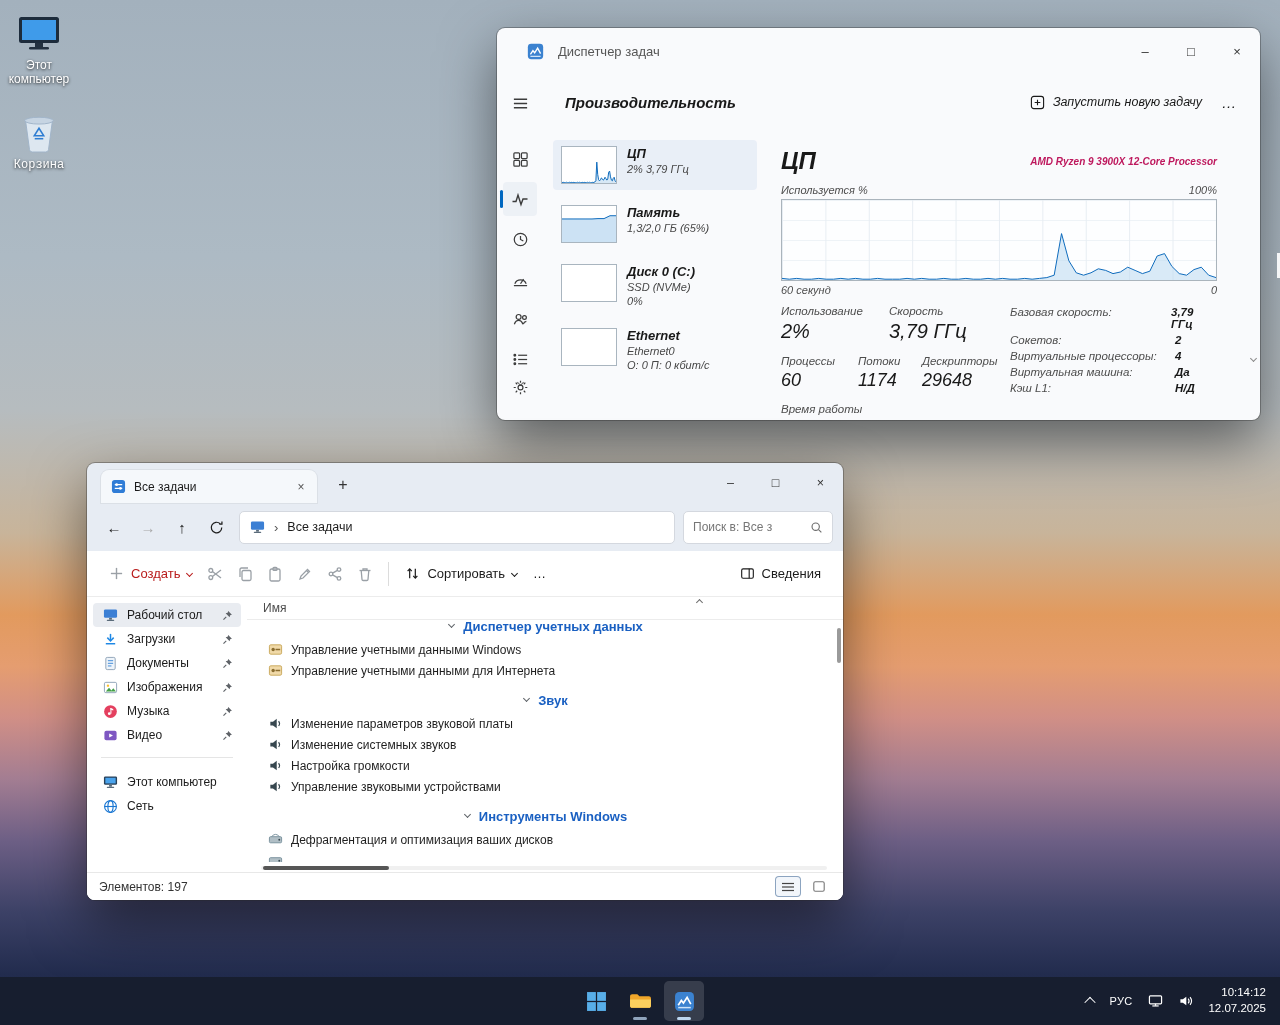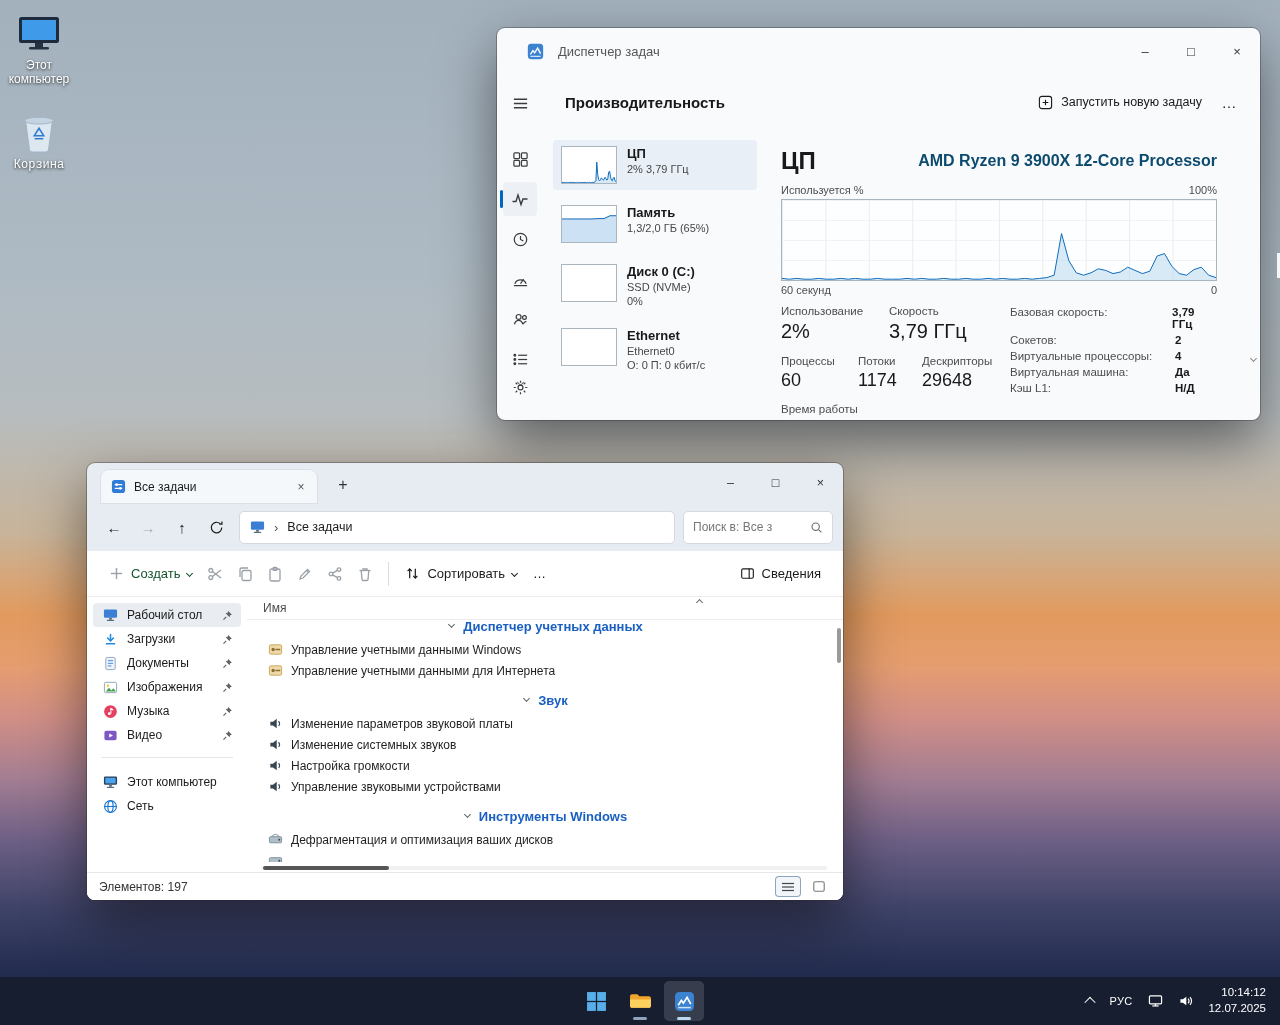--- a/index.html
+++ b/index.html
@@ -25,21 +25,21 @@
 
   
   .window { position:absolute; border-radius:8px; box-shadow:0 0 0 1px rgba(40,40,40,.35), 0 22px 55px rgba(0,0,0,.5); }
 
   
   #tm { left:497px; top:28px; width:763px; height:392px; background:#f9fafc; overflow:hidden; }
   .tm-titlebar { height:46px; display:flex; align-items:center; padding-left:30px; }
   .tm-title { font-size:13px; color:#565656; margin-left:14px; }
   .win-controls { margin-left:auto; display:flex; height:100%; }
   .win-btn { width:46px; height:100%; display:grid; place-items:center; font-size:13px; color:#333; }
-  .tm-body { position:absolute; top:46px; left:0; right:0; bottom:0; }
+  .tm-body { position:absolute; top:46px; left:0; right:0; bottom:0;font-style:italic; }
   .tm-rail { position:absolute; left:0; top:0; bottom:0; width:46px; display:flex; flex-direction:column; align-items:center; padding-top:12px; }
   .rail-btn { width:34px; height:34px; display:grid; place-items:center; border-radius:4px; margin-bottom:6px; position:relative; color:#3c3c3c; }
   .rail-btn.hamb { margin-bottom:22px; }
   .rail-btn.active { background:#edf1f6; }
   .rail-btn.active::before { content:""; position:absolute; left:-3px; top:8px; width:3px; height:18px; border-radius:2px; background:#0067c0; }
   .rail-scroll { color:#6b6b6b; margin-top:-2px; }
   .rail-gear { position:absolute; bottom:10px; }
   .tm-header { position:absolute; left:46px; right:0; top:0; height:56px; display:flex; align-items:center; padding:0 14px 0 22px; }
   .tm-page-title { font-size:15px; font-weight:700; color:#191919; }
   .tm-newtask { margin-left:auto; display:flex; align-items:center; gap:8px; font-size:12.5px; color:#191919; padding:7px 10px; border-radius:4px; }
@@ -47,21 +47,21 @@
   .tm-sidebar { position:absolute; left:52px; top:60px; width:212px; bottom:0; padding:6px 4px; overflow:hidden; }
   .perf-item { display:flex; gap:10px; padding:6px 8px; border-radius:4px; margin-bottom:9px; }
   .perf-item.selected { background:#e9eff7; }
   .thumb { width:56px; height:38px; border:1px solid #a9b5bf; background:#fff; flex:none; position:relative; overflow:hidden; }
   .thumb svg { position:absolute; inset:0; width:100%; height:100%; }
   .perf-name { font-size:13px; font-weight:700; color:#191919; }
   .perf-line { font-size:11px; color:#474747; margin-top:2px; }
   .tm-main { position:absolute; left:284px; top:60px; width:436px; bottom:0; }
   .cpu-head { margin-top:10px; height:34px; display:flex; align-items:center; }
   .cpu-heading { font-size:24px; font-weight:700; color:#191919; }
-  .cpu-chip { margin-left:auto; font-size:16px; font-weight:700; color:#0c4a6e; }
+  .cpu-chip { margin-left:auto; font-size:10px; font-weight:700; color:#be185d; }
   .chart-top,.chart-bottom { display:flex; justify-content:space-between; font-size:11px; color:#4d4d4d; }
   .chart-top { margin-top:6px; }
   .chart-box { margin-top:3px; height:82px; border:1px solid #aab4bc; background:#fdfeff; position:relative;
     background-image: linear-gradient(to right, #e7edf3 1px, transparent 1px), linear-gradient(to bottom, #eef3f7 1px, transparent 1px);
     background-size: 10% 100%, 100% 25%; }
   .chart-box svg { position:absolute; inset:0; width:100%; height:100%; }
   .chart-bottom { margin-top:3px; }
   .tm-stats { display:flex; margin-top:9px; }
   .stats-left { width:229px; flex:none; }
   .stat-row { display:flex; }
@@ -90,21 +90,21 @@
   .nav-btn { width:34px; height:34px; display:grid; place-items:center; font-size:15px; color:#1b1b1b; border-radius:4px; }
   .nav-btn.disabled { color:#a8a8a8; }
   .fx-address { height:33px; flex:1; background:#fff; border:1px solid #d4d8df; border-radius:5px; display:flex; align-items:center; padding:0 10px; gap:9px; margin:0 8px 0 6px; }
   .addr-text { font-size:12.5px; color:#1b1b1b; }
   .addr-sep { color:#555; font-size:13px; }
   .fx-search { width:150px; height:33px; background:#fff; border:1px solid #d4d8df; border-radius:5px; display:flex; align-items:center; padding:0 9px; }
   .fx-search-text { font-size:12px; color:#767676; flex:1; white-space:nowrap; overflow:hidden; }
   .fx-main { position:absolute; top:88px; left:0; right:0; bottom:0; background:#fff; border-radius:0 0 8px 8px; }
   .fx-toolbar { height:46px; display:flex; align-items:center; padding:0 14px; border-bottom:1px solid #ececec; }
   .tbtn { display:flex; align-items:center; gap:7px; padding:6px 8px; border-radius:4px; font-size:13px; color:#1b1b1b; }
-  .tbtn.dis { color:#14532d; }
+  .tbtn.dis { color:#b91c1c; }
   .ticon { width:30px; height:30px; display:grid; place-items:center; border-radius:4px; color:#9aa0a6; }
   .tsep { width:1px; height:24px; background:#dcdcdc; margin:0 8px; }
   .fx-toolbar .spacer { flex:1; }
   .fx-body { position:absolute; top:46px; left:0; right:0; bottom:28px; }
   .fx-sidebar { position:absolute; left:0; top:0; bottom:0; width:160px; padding-top:6px; }
   .side-item { height:24px; margin:0 6px; display:flex; align-items:center; gap:9px; padding:0 8px 0 10px; border-radius:4px; font-size:12px; color:#1b1b1b; }
   .side-item.selected { background:#e9ecf1; }
   .side-pin { margin-left:auto; }
   .side-divider { height:1px; background:#e5e5e5; margin:10px 14px 12px; }
   .fx-list { position:absolute; left:160px; right:0; top:0; bottom:0; overflow:hidden; }

